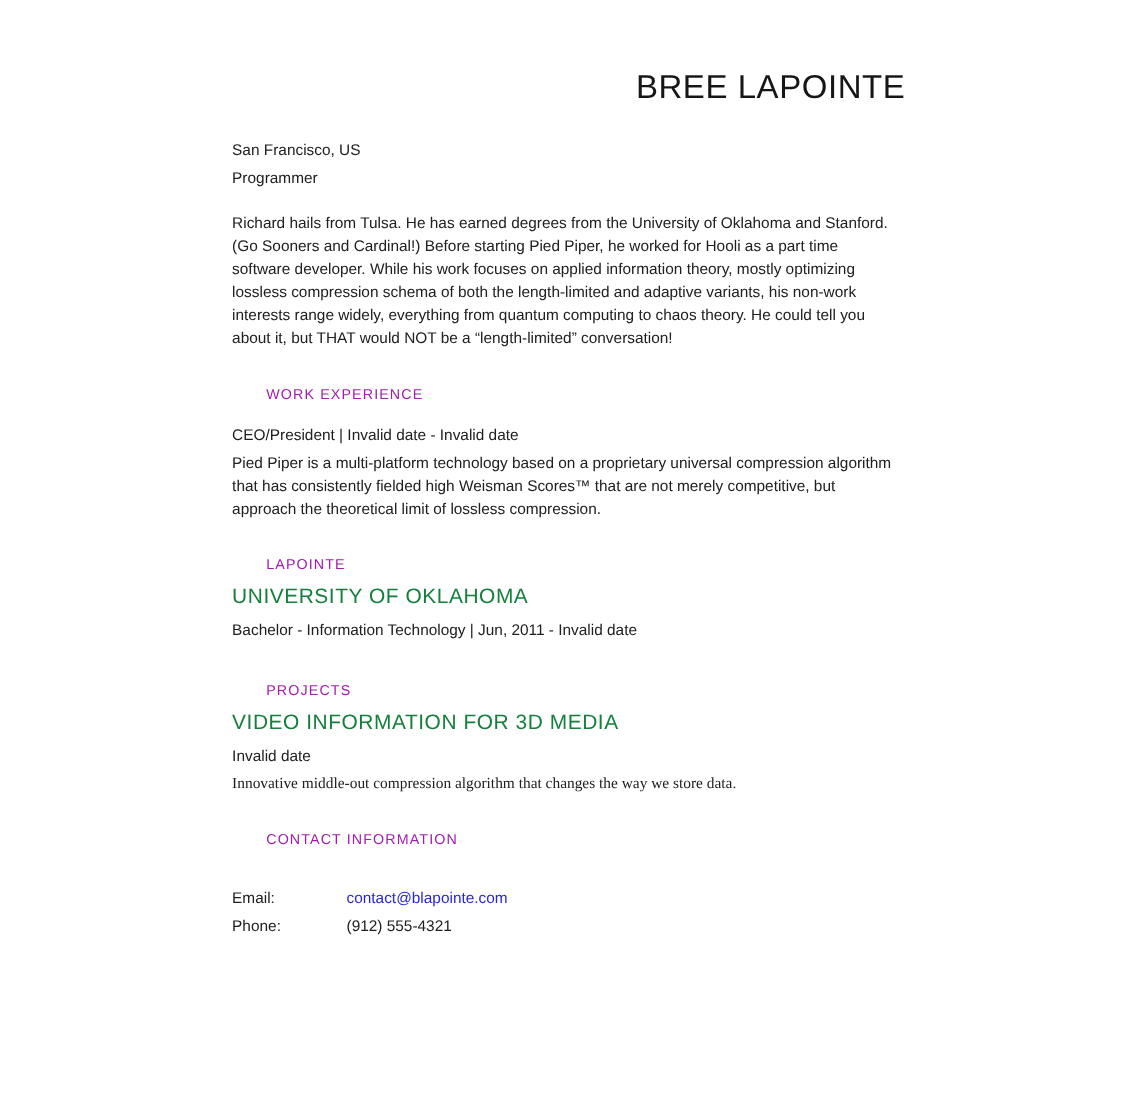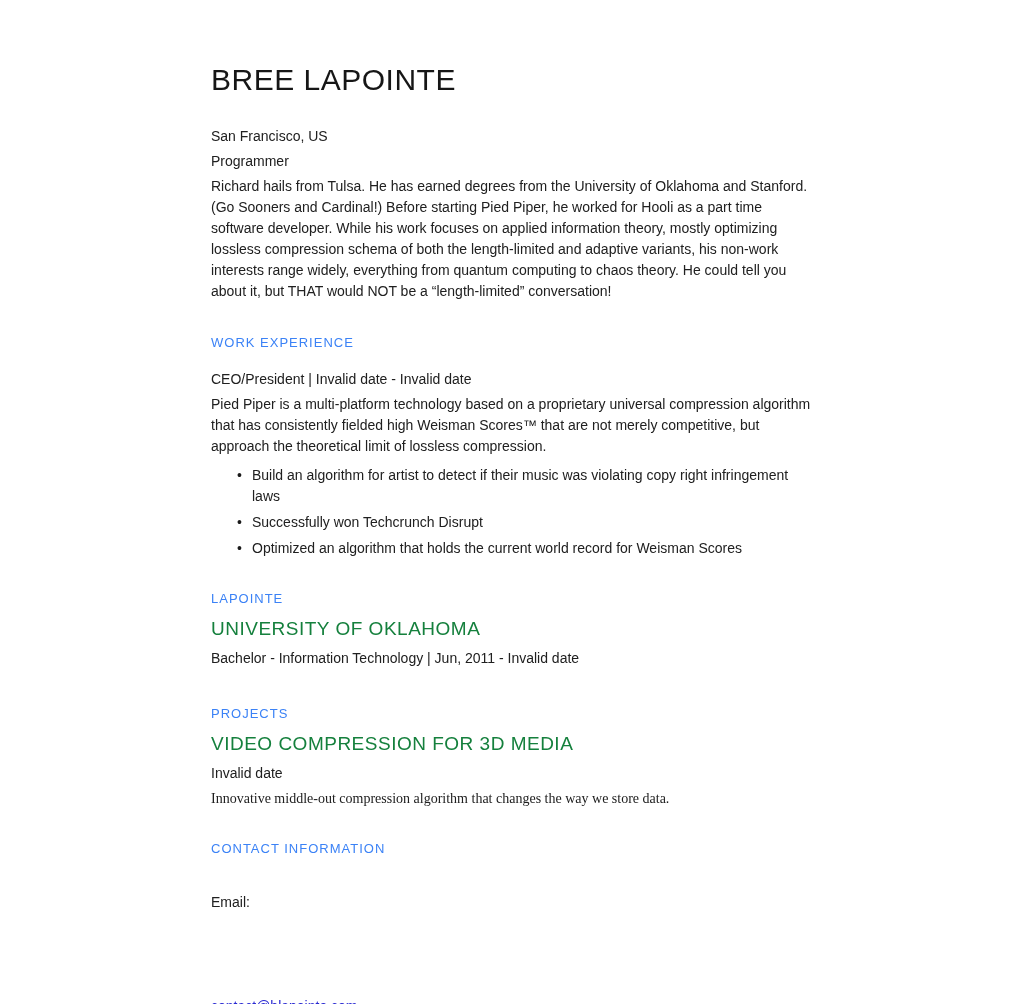--- a/index.html
+++ b/index.html
@@ -17,30 +17,32 @@
     padding-top: 62px;
     font-size: 14px;
     line-height: 21px;
   }
   .name {
     font-size: 30px;
     line-height: 35px;
     font-weight: 400;
     letter-spacing: 0.5px;
     color: #161616;
+    text-align: right;
   }
   .meta { margin-top: 27px; }
   .meta-row { line-height: 25px; }
-  .bio { margin-top: 2px; max-width: 600px; }
+  .bio { margin-top: 18px; max-width: 600px; }
   .section-heading {
     font-size: 13px;
     line-height: 16px;
     font-weight: 400;
     letter-spacing: 1px;
-    color: #3b82f6;
+    color: #a21caf;
+    margin-left: 31px;
   }
   .sh-work      { margin-top: 33px; }
   .sh-education { margin-top: 32px; }
   .sh-projects  { margin-top: 37px; }
   .sh-contact   { margin-top: 32px; }
   .job-title-line { margin-top: 18px; }
   .job-desc { margin-top: 4px; max-width: 602px; }
   ul.achievements {
     margin-top: 8px;
     list-style: none;
@@ -67,21 +69,20 @@
     color: #15803d;
     margin-top: 10px;
   }
   .degree-line { margin-top: 8px; }
   .project-date { margin-top: 8px; }
   .project-desc { margin-top: 4px; font-family: Liberation Serif, serif; }
   .contact-block { margin-top: 33px; }
   .contact-row {
     display: flex;
     line-height: 25px;
-    flex-direction: column;
   }
   .contact-label { width: 104px; flex: 0 0 104px; }
   .contact-value a, .contact-link {
     color: #2828d2;
     text-decoration: none;
     cursor: pointer;
   }
 </style>
 </head>
 <body>
@@ -93,32 +94,27 @@
   <div class="meta">
     <div class="meta-row">San Francisco, US</div>
     <div class="meta-row">Programmer</div>
   </div>
 
   <p class="bio">Richard hails from Tulsa. He has earned degrees from the University of Oklahoma and Stanford. (Go Sooners and Cardinal!) Before starting Pied Piper, he worked for Hooli as a part time software developer. While his work focuses on applied information theory, mostly optimizing lossless compression schema of both the length-limited and adaptive variants, his non-work interests range widely, everything from quantum computing to chaos theory. He could tell you about it, but THAT would NOT be a “length-limited” conversation!</p>
 
   <h2 class="section-heading sh-work">WORK EXPERIENCE</h2>
   <div class="job-title-line">CEO/President | Invalid date - Invalid date</div>
   <p class="job-desc">Pied Piper is a multi-platform technology based on a proprietary universal compression algorithm that has consistently fielded high Weisman Scores™ that are not merely competitive, but approach the theoretical limit of lossless compression.</p>
-  <ul class="achievements">
-    <li>Build an algorithm for artist to detect if their music was violating copy right infringement laws</li>
-    <li>Successfully won Techcrunch Disrupt</li>
-    <li>Optimized an algorithm that holds the current world record for Weisman Scores</li>
-  </ul>
 
   <h2 class="section-heading sh-education">LAPOINTE</h2>
   <div class="entry-title">UNIVERSITY OF OKLAHOMA</div>
   <div class="degree-line">Bachelor - Information Technology | Jun, 2011 - Invalid date</div>
 
   <h2 class="section-heading sh-projects">PROJECTS</h2>
-  <div class="entry-title">VIDEO COMPRESSION FOR 3D MEDIA</div>
+  <div class="entry-title">VIDEO INFORMATION FOR 3D MEDIA</div>
   <div class="project-date">Invalid date</div>
   <p class="project-desc">Innovative middle-out compression algorithm that changes the way we store data.</p>
 
   <h2 class="section-heading sh-contact">CONTACT INFORMATION</h2>
   <div class="contact-block">
     <div class="contact-row">
       <div class="contact-label">Email:</div>
       <div class="contact-value">
         <a class="contact-link">contact@blapointe.com</a>
       </div>

